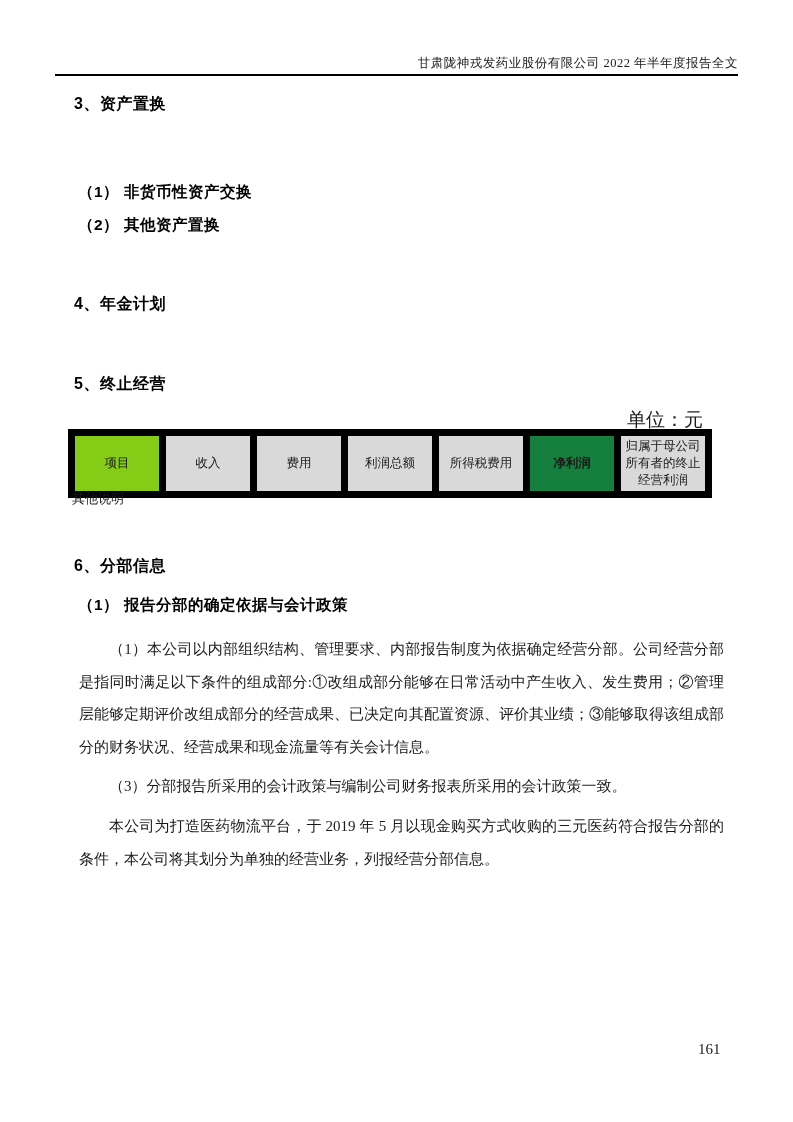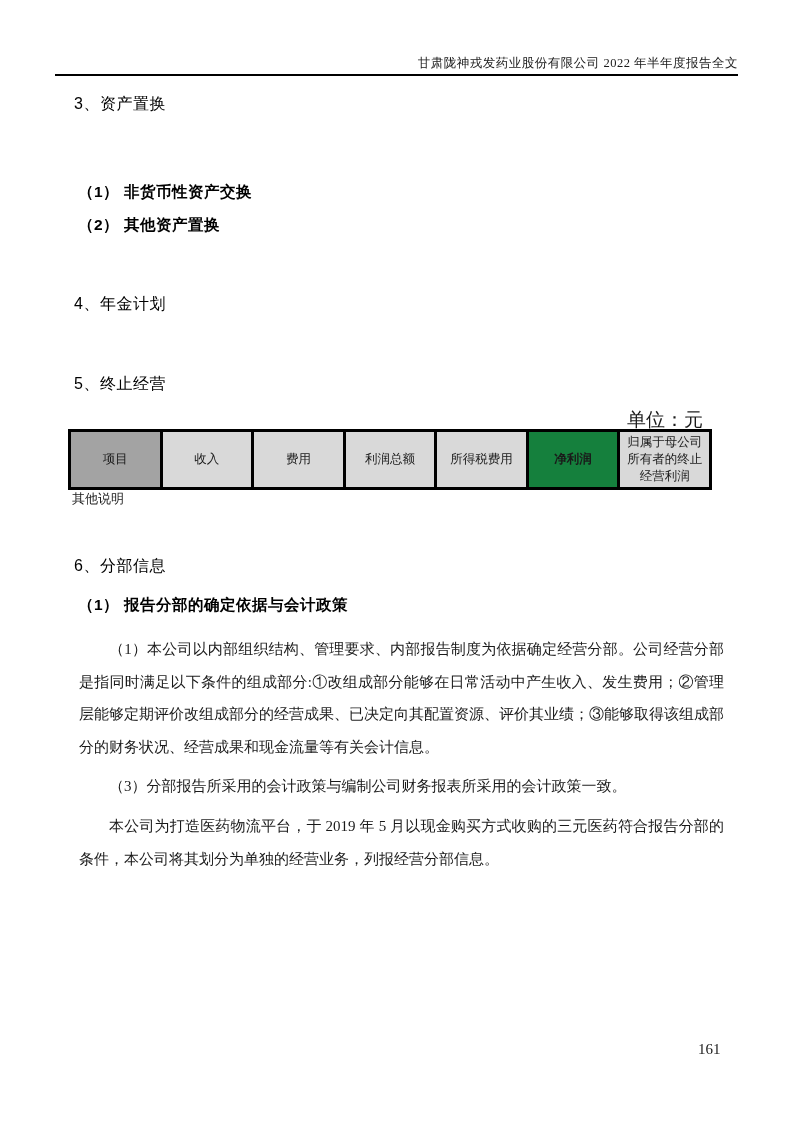--- a/index.html
+++ b/index.html
@@ -16,21 +16,21 @@
     text-align:right;
     font-size:12.5px; line-height:15px;
     color:#1a1a1a;
     border-bottom:2px solid #000000;
     padding-bottom:3px;
     letter-spacing:0.5px;
   }
   .sec-title {
     position:absolute;
     font-family:"Liberation Sans","DejaVu Sans",sans-serif;
-    font-weight:normal;
+    font-weight:bold;
     font-size:16px; line-height:19px;
     color:#000000;
     letter-spacing:0.5px;
     white-space:nowrap;
   }
   .sub-title {
     position:absolute;
     font-family:"Liberation Sans","DejaVu Sans",sans-serif;
     font-weight:bold;
     font-size:15.5px; line-height:19px;
@@ -40,21 +40,21 @@
   }
   .unit-label {
     position:absolute; top:412px; right:90px;
     font-size:19px; line-height:16px; color:#1a1a1a;
   }
   .ds-table {
     position:absolute; top:429px; left:68px; width:644px;
     border-collapse:collapse; table-layout:fixed;
   }
   .ds-table th {
-    border:3px solid #ef4444;
+    border:7px solid #ef4444;
     font-weight:normal;
     font-size:12.5px; line-height:17px;
     text-align:center; vertical-align:middle;
     padding:2px 3px;
     height:50px;
     color:#1a1a1a;
   }
   .note {
     position:absolute; top:491px; left:72px;
     font-size:13px; line-height:16px; color:#1a1a1a;
@@ -86,21 +86,21 @@
 
   <div class="sec-title" style="top:294px; left:74px;">4、年金计划</div>
 
   <div class="sec-title" style="top:374px; left:74px;">5、终止经营</div>
 
   <div class="unit-label">单位：元</div>
 
   <table class="ds-table">
     <tbody>
         <tr>
-      <th style="background: #a3a3a3; border-color: rgb(0, 0, 0);">项目</th>
+      <th style="background: #84cc16; border-color: rgb(0, 0, 0);">项目</th>
       <th style="background: rgb(217, 217, 217); border-color: rgb(0, 0, 0);">收入</th>
       <th style="background: rgb(217, 217, 217); border-color: rgb(0, 0, 0);">费用</th>
       <th style="background: rgb(217, 217, 217); border-color: rgb(0, 0, 0);">利润总额</th>
       <th style="background: rgb(217, 217, 217); border-color: rgb(0, 0, 0);">所得税费用</th>
       <th style="background: #15803d; border-color: rgb(0, 0, 0); font-weight: bold;">净利润</th>
       <th style="background: rgb(217, 217, 217); border-color: rgb(0, 0, 0);">归属于母公司所有者的终止经营利润</th>
     </tr>
   </tbody>
     </table>
 

